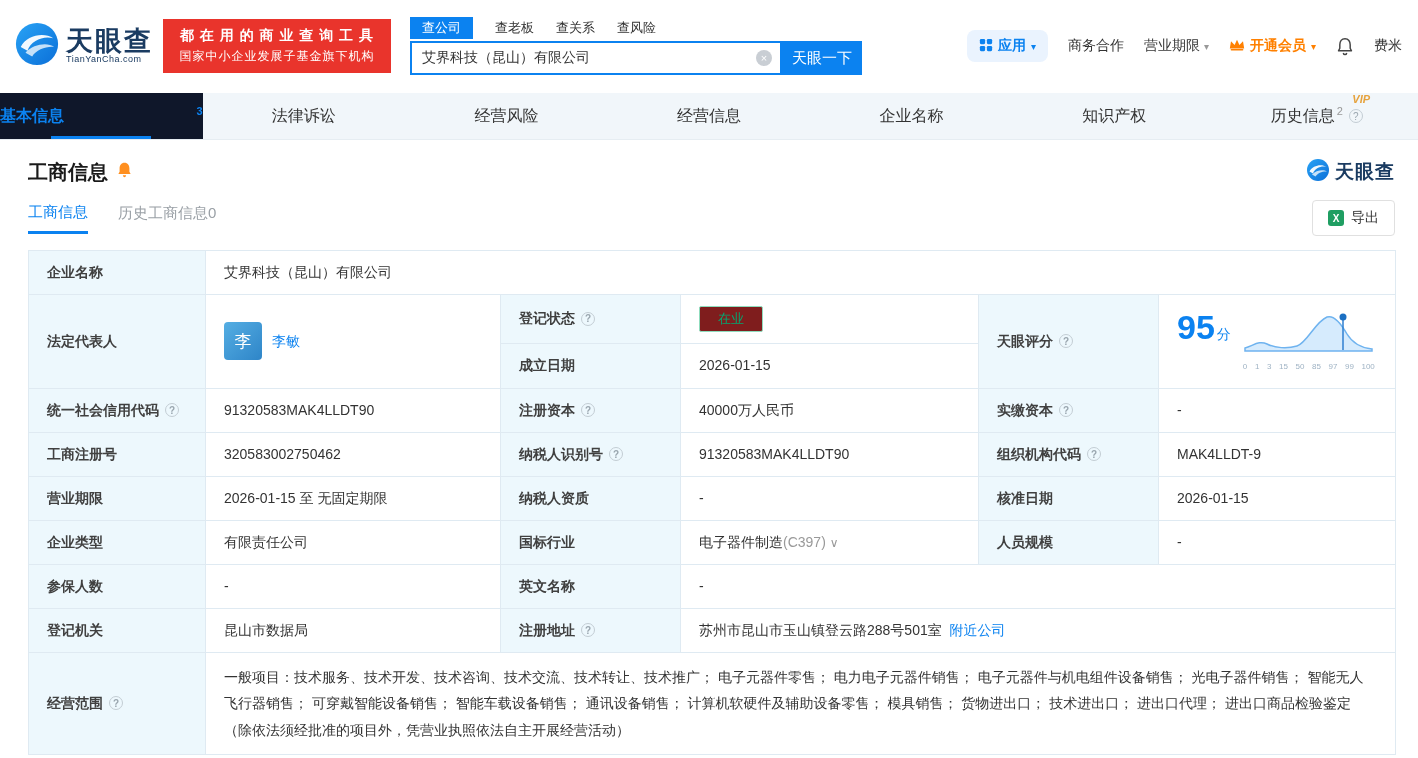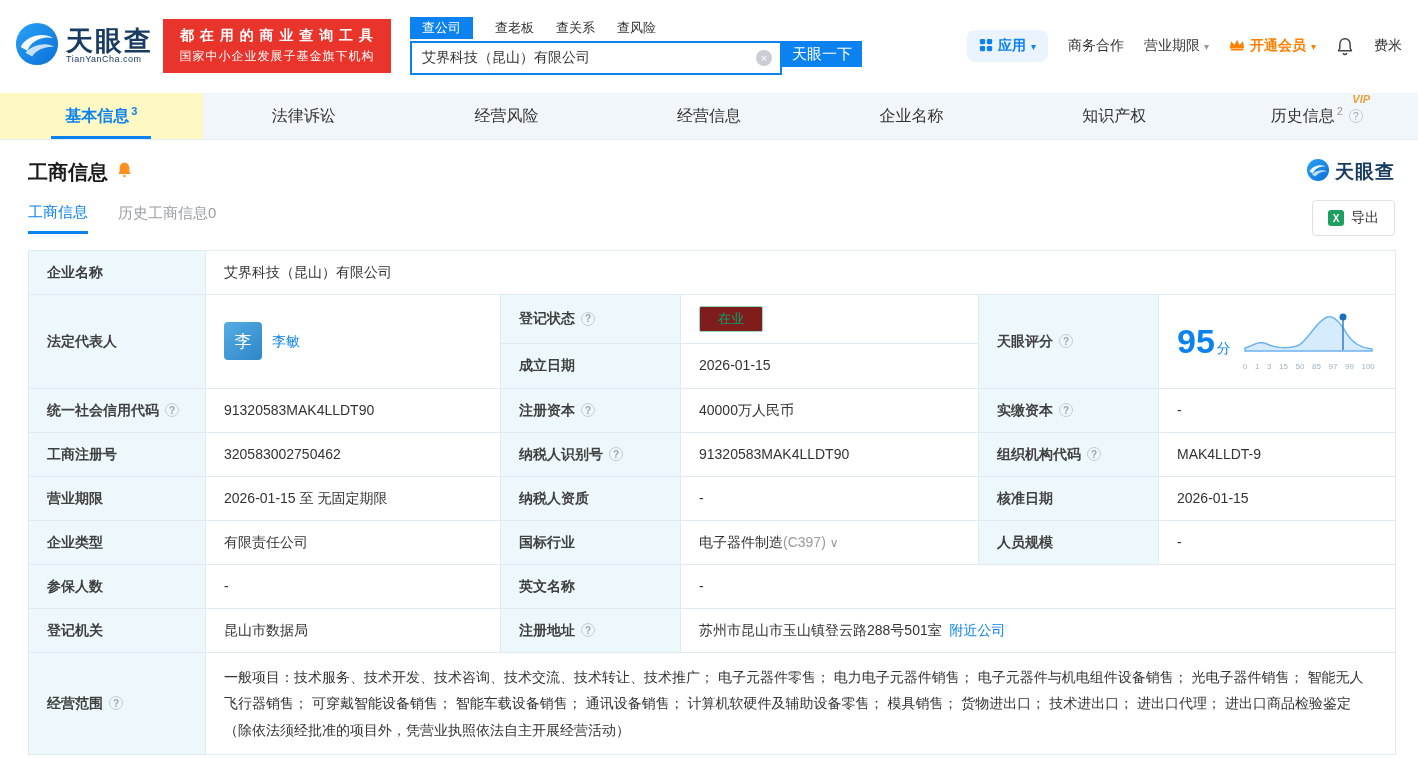--- a/index.html
+++ b/index.html
@@ -24,37 +24,37 @@
   .search-module { margin-left: 19px; width: 452px; }
   .search-tabs { display: flex; align-items: flex-end; gap: 22px; margin-bottom: 2px; height: 22px; }
   .search-tab { font-size: 13px; color: #333; cursor: pointer; padding: 2px 0; }
   .search-tab.active { background: #0b82f0; color: #fff; padding: 2px 12px; }
   .search-row { display: flex; }
   .search-box { flex: 1; height: 34px; border: 2px solid #0b82f0; display: flex; align-items: center; position: relative; background:#fff; }
   .search-input { border: none; outline: none; width: 100%; height: 100%; padding: 0 32px 0 10px; font-size: 14px; color: #333;
                   font-family: "Liberation Sans", "DejaVu Sans", sans-serif; }
   .clear-icon { position: absolute; right: 8px; width: 16px; height: 16px; border-radius: 50%;
                 background: #c9ced4; color: #fff; font-size: 11px; display: flex; align-items: center; justify-content: center; cursor: pointer; }
-  .search-btn { width: 80px; height: 26px; background: #0b82f0; color: #fff; font-size: 15px;
+  .search-btn { width: 80px; height: 34px; background: #0b82f0; color: #fff; font-size: 15px;
                 display: flex; align-items: center; justify-content: center; cursor: pointer; border: none; }
 
   .header-nav { margin-left: auto; display: flex; align-items: center; gap: 20px; font-size: 14px; }
   .nav-app { display: flex; align-items: center; gap: 5px; background: #eaf3fe; color: #0b82f0;
              padding: 7px 12px; border-radius: 8px; cursor: pointer; font-weight: bold; }
   .nav-item { color: #333; cursor: pointer; display: flex; align-items: center; gap: 4px; }
   .nav-vip { color: #ff8000; font-weight: bold; cursor: pointer; display: flex; align-items: center; gap: 5px; }
   .caret { font-size: 10px; }
   .caret.gray { color: #999; }
   .bell-wrap { cursor: pointer; display: flex; align-items: center; }
 
   
   .tabbar { display: flex; background: #f1f6fa; border-bottom: 1px solid #e6edf2; height: 47px; margin-top: 1px; }
   .tab { flex: 1; display: flex; align-items: center; justify-content: center; font-size: 16px; color: #333;
          cursor: pointer; position: relative; }
-  .tab.active { background: #fef9c3; color: #0b82f0; font-weight: bold; }
+  .tab.active { background: #0f172a; color: #0b82f0; font-weight: bold; justify-content: space-between; }
   .tab.active::after { content: ""; position: absolute; bottom: 0; left: 50%; transform: translateX(-50%);
                        width: 100px; height: 3px; background: #0b82f0; }
   .tab sup { font-size: 11px; margin-left: 2px; position: relative; top: -5px; }
   .tab .count-gray { color: #999; }
   .vip-flag { position: absolute; top: 0; right: 48px; color: #e6a23c; font-size: 11px; font-weight: bold; font-style: italic; }
 
   
   .content { padding: 0 23px 0 28px; }
   .section-head { display: flex; align-items: center; justify-content: space-between; margin: 18px 0 14px; }
   .section-title-wrap { display: flex; align-items: center; gap: 8px; }
@@ -78,21 +78,21 @@
   td.val { background: #fff; color: #333; }
   .help { display: inline-flex; width: 14px; height: 14px; border: 1px solid #c3cdd4; border-radius: 50%;
           color: #9aa6af; font-size: 10px; align-items: center; justify-content: center; margin-left: 6px;
           vertical-align: 1px; cursor: pointer; }
   .link { color: #0b82f0; cursor: pointer; text-decoration: none; }
   .status-badge { display: inline-block; color: #00a972; background: #7f1d1d; border: 1px solid #8fdcbd;
                   padding: 2px 18px; font-size: 13px; border-radius: 2px; }
   .rep-cell { display: flex; align-items: center; gap: 10px; }
   .avatar { width: 38px; height: 38px; border-radius: 4px; background: linear-gradient(135deg, #55aee3, #2e85c8);
             color: #fff; font-size: 17px; display: flex; align-items: center; justify-content: center; }
-  .score-cell { display: flex; align-items: center; gap: 12px; padding: 2px 0; }
+  .score-cell { display: flex; gap: 12px; padding: 2px 0; }
   .score-num { font-size: 34px; font-weight: bold; color: #0b82f0; line-height: 1; }
   .score-unit { font-size: 14px; color: #0b82f0; margin-left: 2px; }
   .chart-wrap { width: 132px; }
   .axis-row { display: flex; justify-content: space-between; font-size: 8px; color: #9fb3c4; margin-top: 1px; }
   .gray { color: #999; }
   .chev { color: #999; font-size: 12px; margin-left: 4px; cursor: pointer; }
   .scope-text { line-height: 1.9; }
 </style>
 </head>
 <body>

